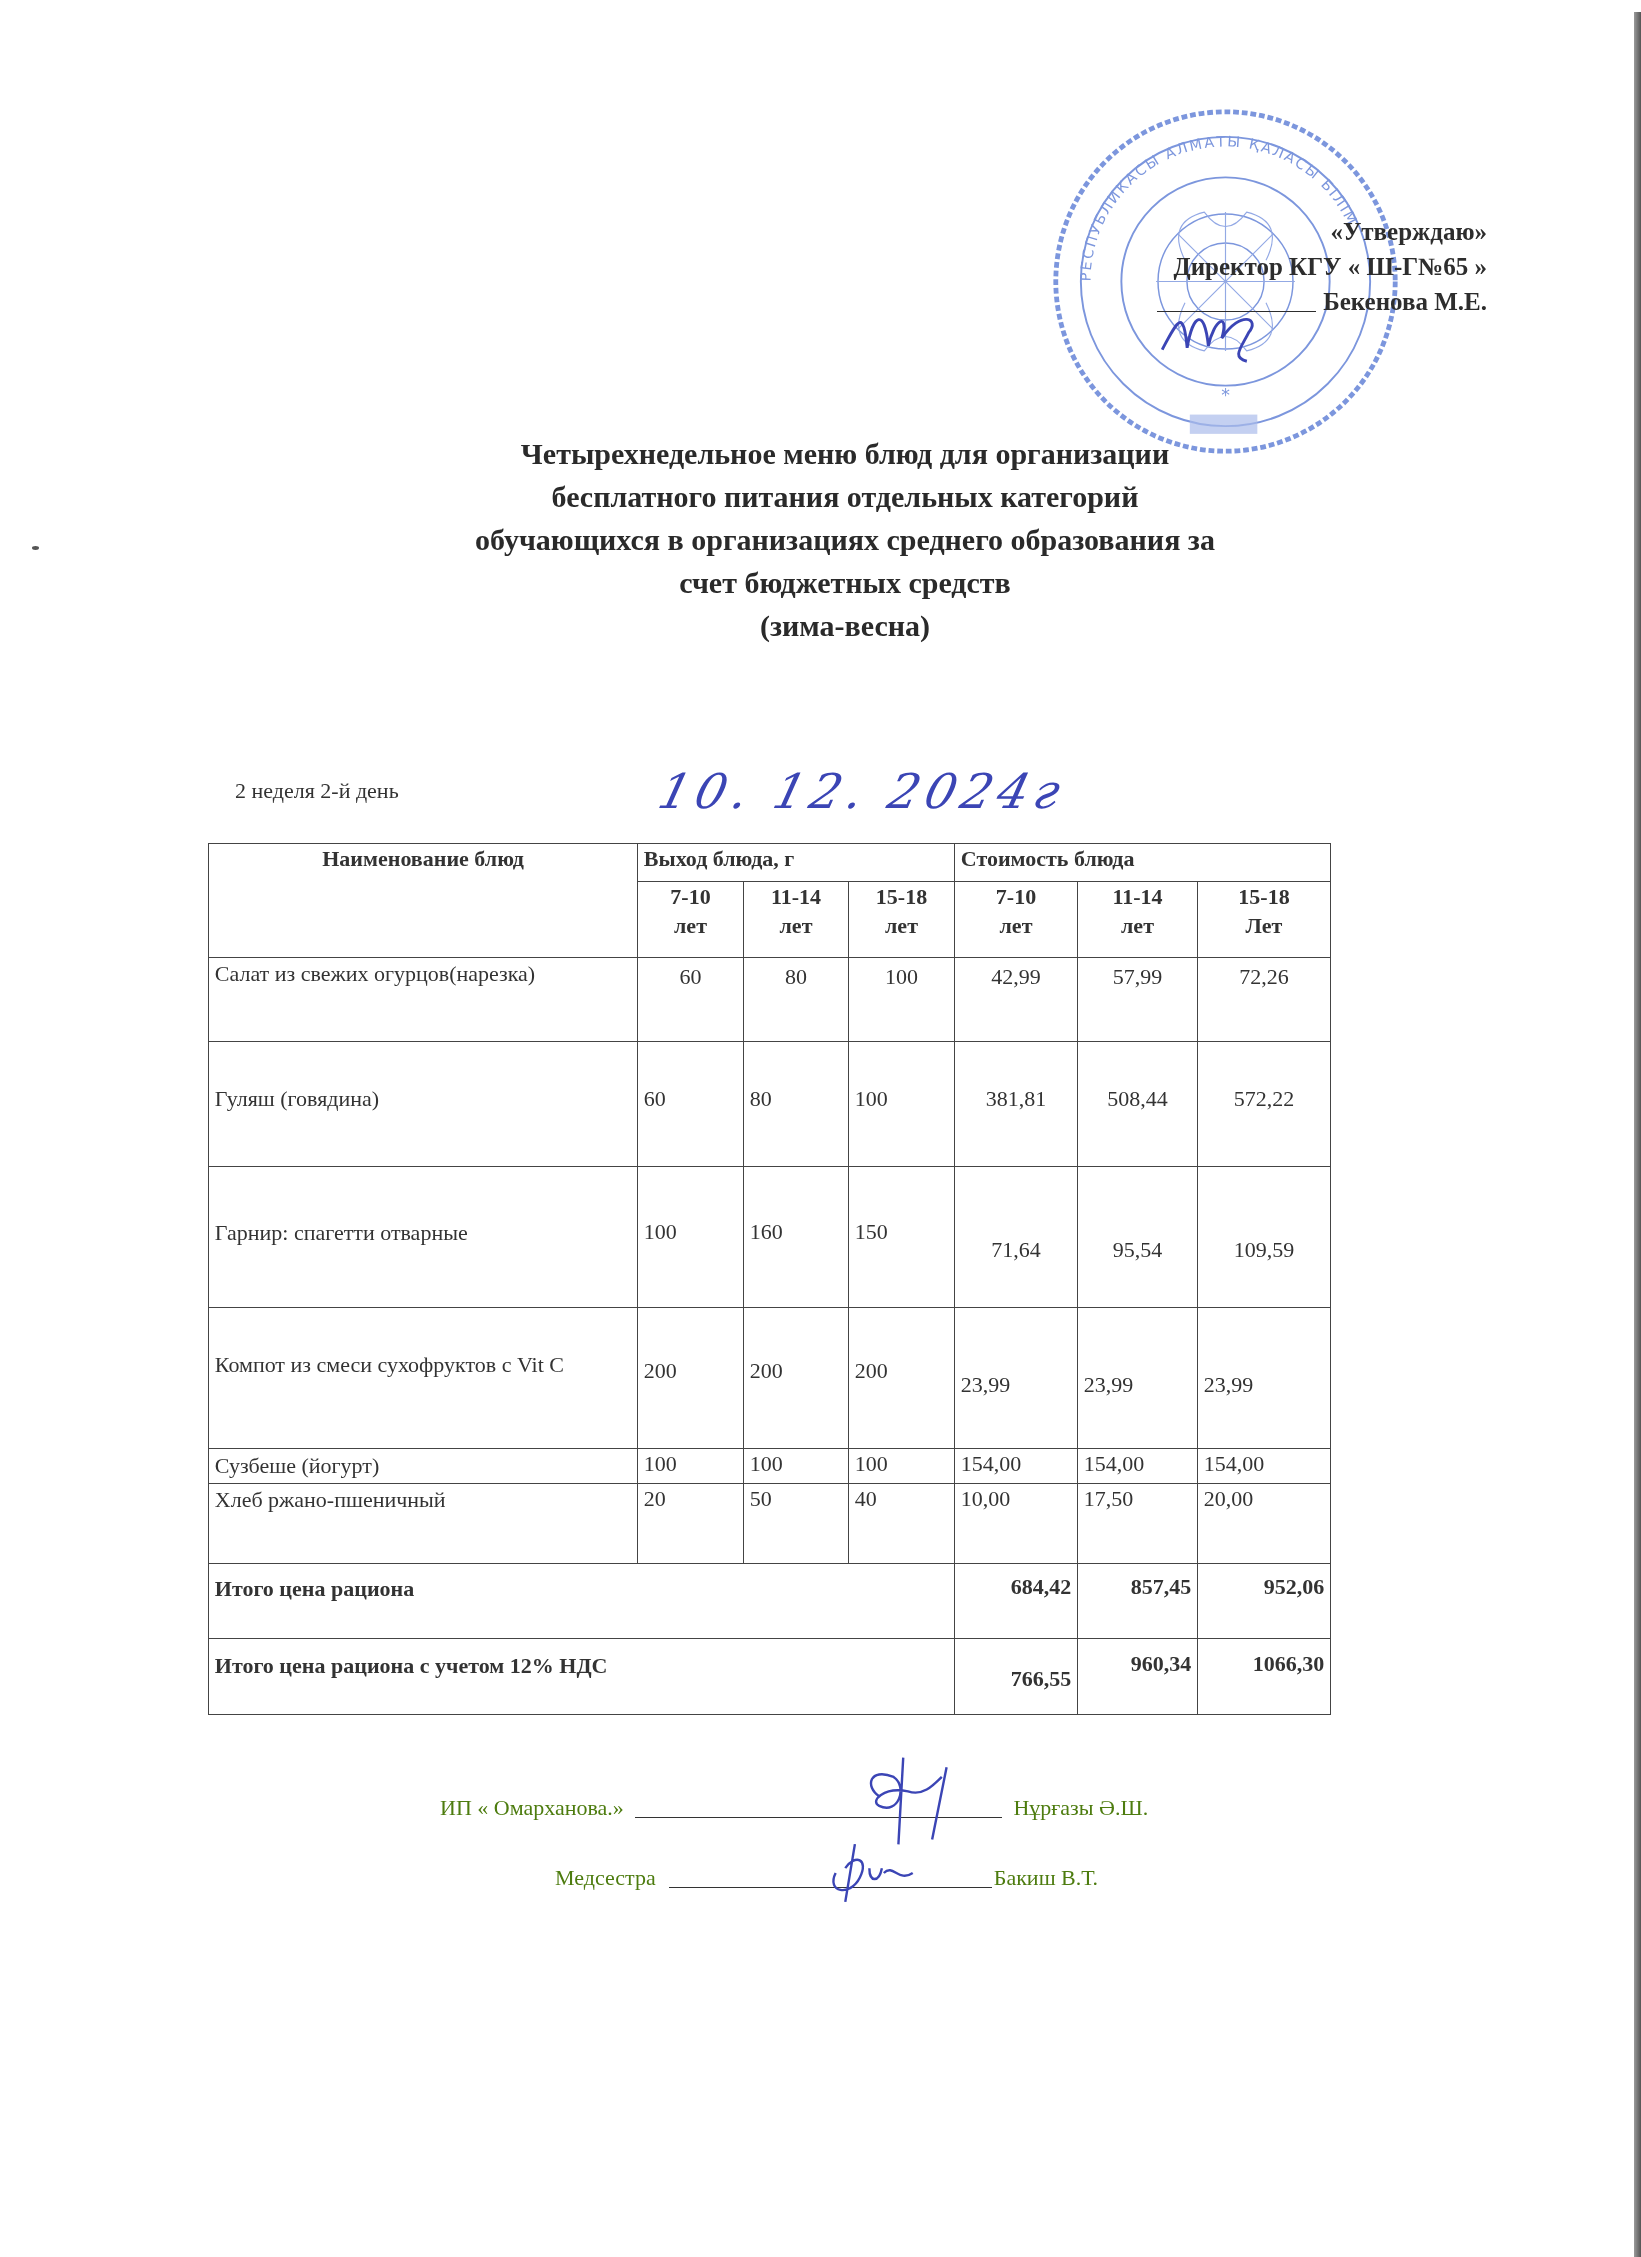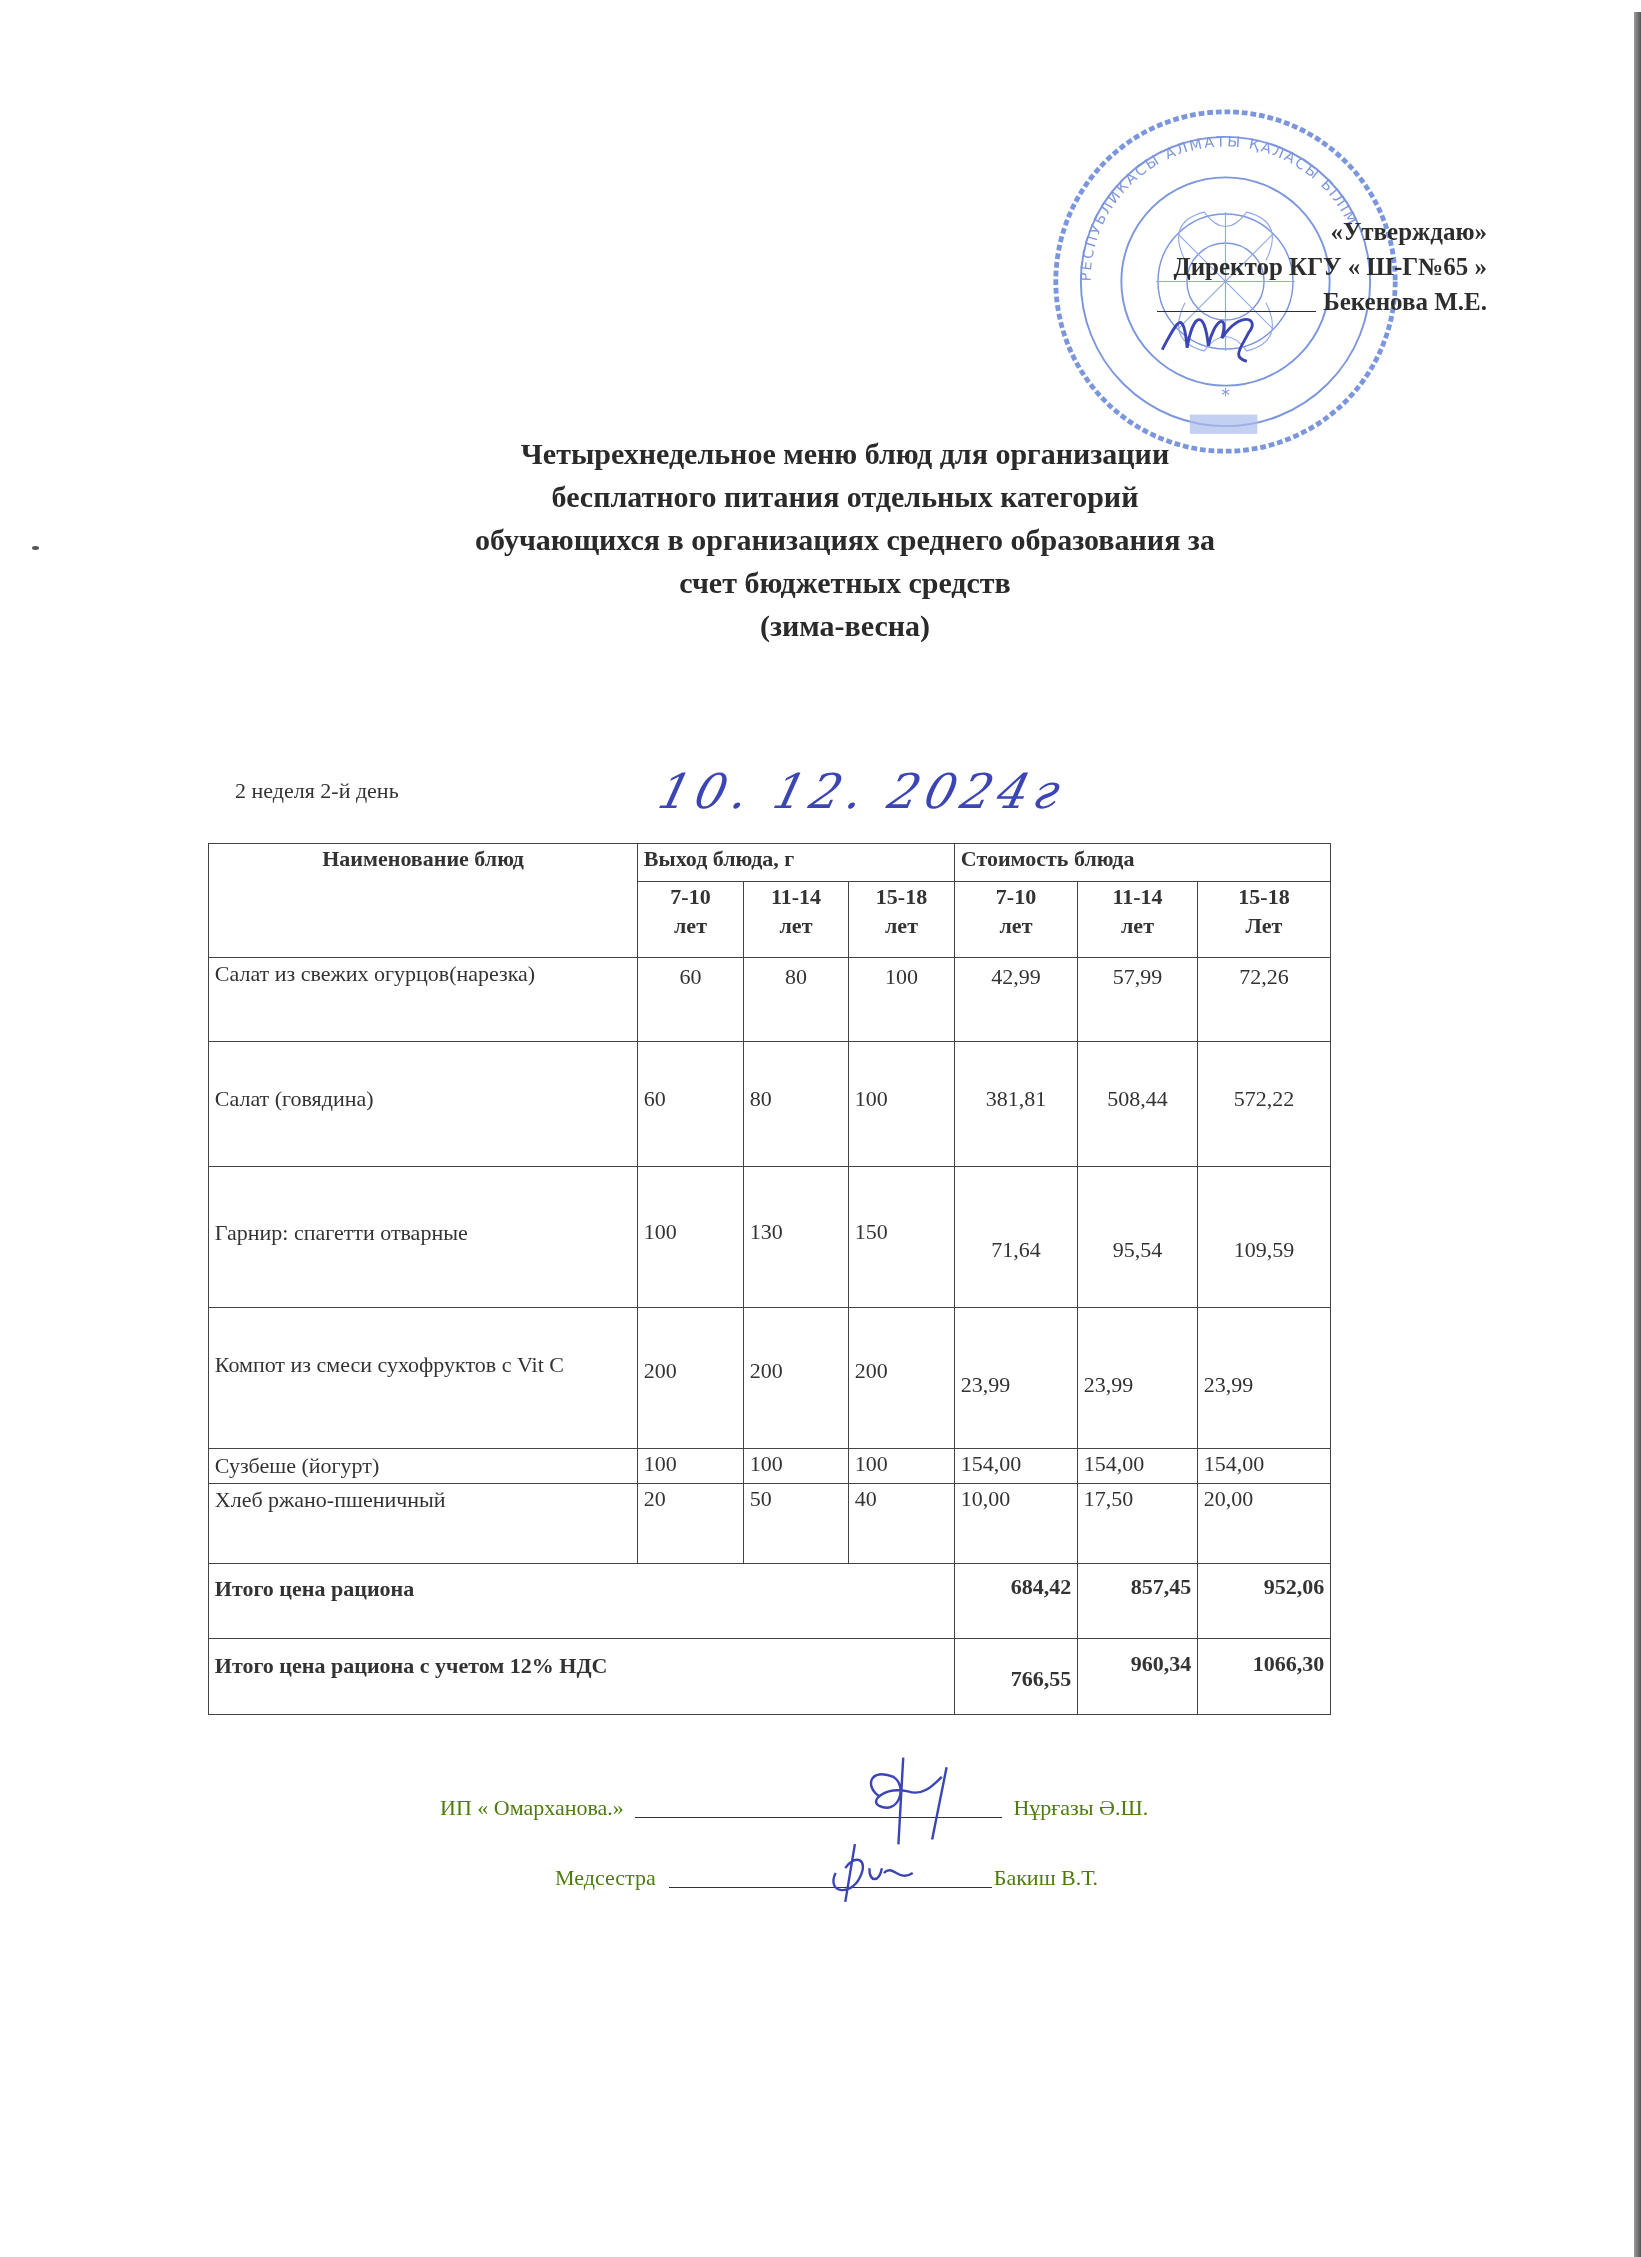--- a/index.html
+++ b/index.html
@@ -142,32 +142,32 @@
   <tr style="height:84px">
     <td class="name" style="width:367px">Салат  из свежих огурцов(нарезка)</td>
     <td class="num" style="padding-top:3.9px">60</td>
     <td class="num" style="padding-top:3.9px">80</td>
     <td class="num" style="padding-top:3.9px">100</td>
     <td class="num" style="padding-top:3.9px">42,99</td>
     <td class="num" style="padding-top:3.9px">57,99</td>
     <td class="num" style="padding-top:3.9px">72,26</td>
   </tr>
   <tr style="height:125px">
-    <td class="name" style="padding-top:41px">Салат (говядина)</td>
+    <td class="name" style="padding-top:41px">Гуляш (говядина)</td>
     <td class="num" style="text-align:left;padding-top:42px">60</td>
     <td class="num" style="text-align:left;padding-top:42px">80</td>
     <td class="num" style="text-align:left;padding-top:42px">100</td>
     <td class="num" style="padding-top:42px">381,81</td>
     <td class="num" style="padding-top:42px">508,44</td>
     <td class="num" style="padding-top:42px">572,22</td>
   </tr>
   <tr style="height:141px">
     <td class="name" style="padding-top:50px">Гарнир:  спагетти отварные</td>
     <td class="num" style="text-align:left;padding-top:50px">100</td>
-    <td class="num" style="text-align:left;padding-top:50px">130</td>
+    <td class="num" style="text-align:left;padding-top:50px">160</td>
     <td class="num" style="text-align:left;padding-top:50px">150</td>
     <td class="num" style="padding-top:68px">71,64</td>
     <td class="num" style="padding-top:68px">95,54</td>
     <td class="num" style="padding-top:68px">109,59</td>
   </tr>
   <tr style="height:141px">
     <td class="name" style="padding-top:41px">Компот из смеси сухофруктов с Vit C</td>
     <td class="num" style="text-align:left;padding-top:48px">200</td>
     <td class="num" style="text-align:left;padding-top:48px">200</td>
     <td class="num" style="text-align:left;padding-top:48px">200</td>

